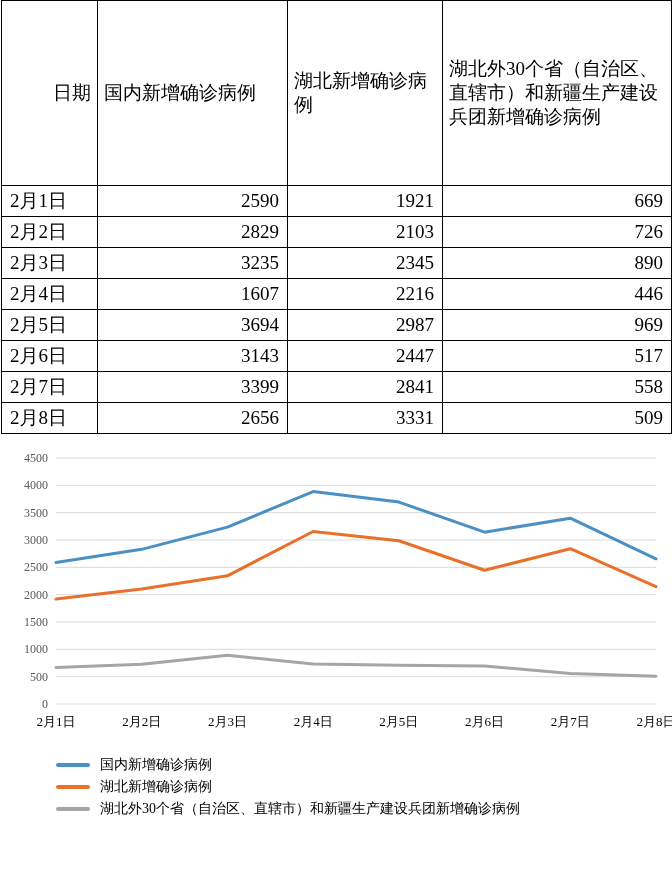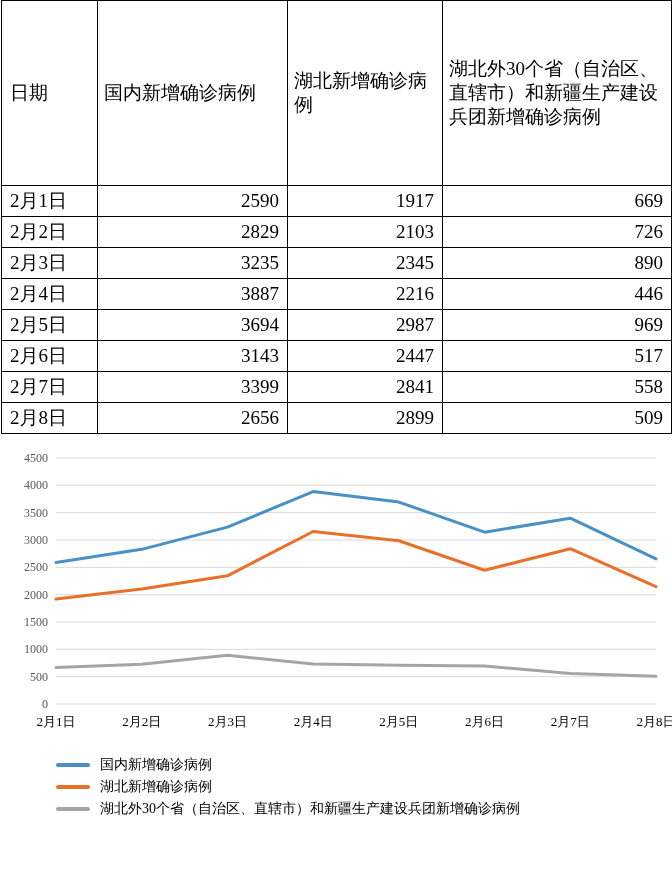--- a/index.html
+++ b/index.html
@@ -36,21 +36,21 @@
     padding: 2px 6px;
   }
   table.data-table th {
     font-weight: normal;
     text-align: left;
     vertical-align: middle;
     line-height: 1.28;
     height: 180px;
   }
   table.data-table th.col-date {
-    text-align: left;
+    text-align: right;
     padding-left: 8px;
   }
   table.data-table td {
     height: 30px;
     line-height: 30px;
     padding-top: 0;
     padding-bottom: 0;
   }
   table.data-table td.c-date {
     text-align: left;
@@ -117,38 +117,38 @@
         <th class="col-date">日期</th>
         <th>国内新增确诊病例</th>
         <th>湖北新增确诊病例</th>
         <th>湖北外30个省（自治区、直辖市）和新疆生产建设兵团新增确诊病例</th>
       </tr>
     </thead>
     <tbody>
       <tr>
         <td class="c-date">2月1日</td>
         <td class="c-num">2590</td>
-        <td class="c-num">1917</td>
+        <td class="c-num">1921</td>
         <td class="c-num">669</td>
       </tr>
       <tr>
         <td class="c-date">2月2日</td>
         <td class="c-num">2829</td>
         <td class="c-num">2103</td>
         <td class="c-num">726</td>
       </tr>
       <tr>
         <td class="c-date">2月3日</td>
         <td class="c-num">3235</td>
         <td class="c-num">2345</td>
         <td class="c-num">890</td>
       </tr>
       <tr>
         <td class="c-date">2月4日</td>
-        <td class="c-num">3887</td>
+        <td class="c-num">1607</td>
         <td class="c-num">2216</td>
         <td class="c-num">446</td>
       </tr>
       <tr>
         <td class="c-date">2月5日</td>
         <td class="c-num">3694</td>
         <td class="c-num">2987</td>
         <td class="c-num">969</td>
       </tr>
       <tr>
@@ -159,21 +159,21 @@
       </tr>
       <tr>
         <td class="c-date">2月7日</td>
         <td class="c-num">3399</td>
         <td class="c-num">2841</td>
         <td class="c-num">558</td>
       </tr>
       <tr>
         <td class="c-date">2月8日</td>
         <td class="c-num">2656</td>
-        <td class="c-num">2899</td>
+        <td class="c-num">3331</td>
         <td class="c-num">509</td>
       </tr>
     </tbody>
   </table>
 
   <div class="chart-area">
     <svg class="chart-svg" id="chart-svg" width="672" height="300" viewBox="0 0 672 300">
         <line x1="56" y1="256" x2="656" y2="256" stroke="#d9d9d9" stroke-width="1"></line>
         <line x1="56" y1="228.66666666666666" x2="656" y2="228.66666666666666" stroke="#d9d9d9" stroke-width="1"></line>
         <line x1="56" y1="201.33333333333334" x2="656" y2="201.33333333333334" stroke="#d9d9d9" stroke-width="1"></line>

